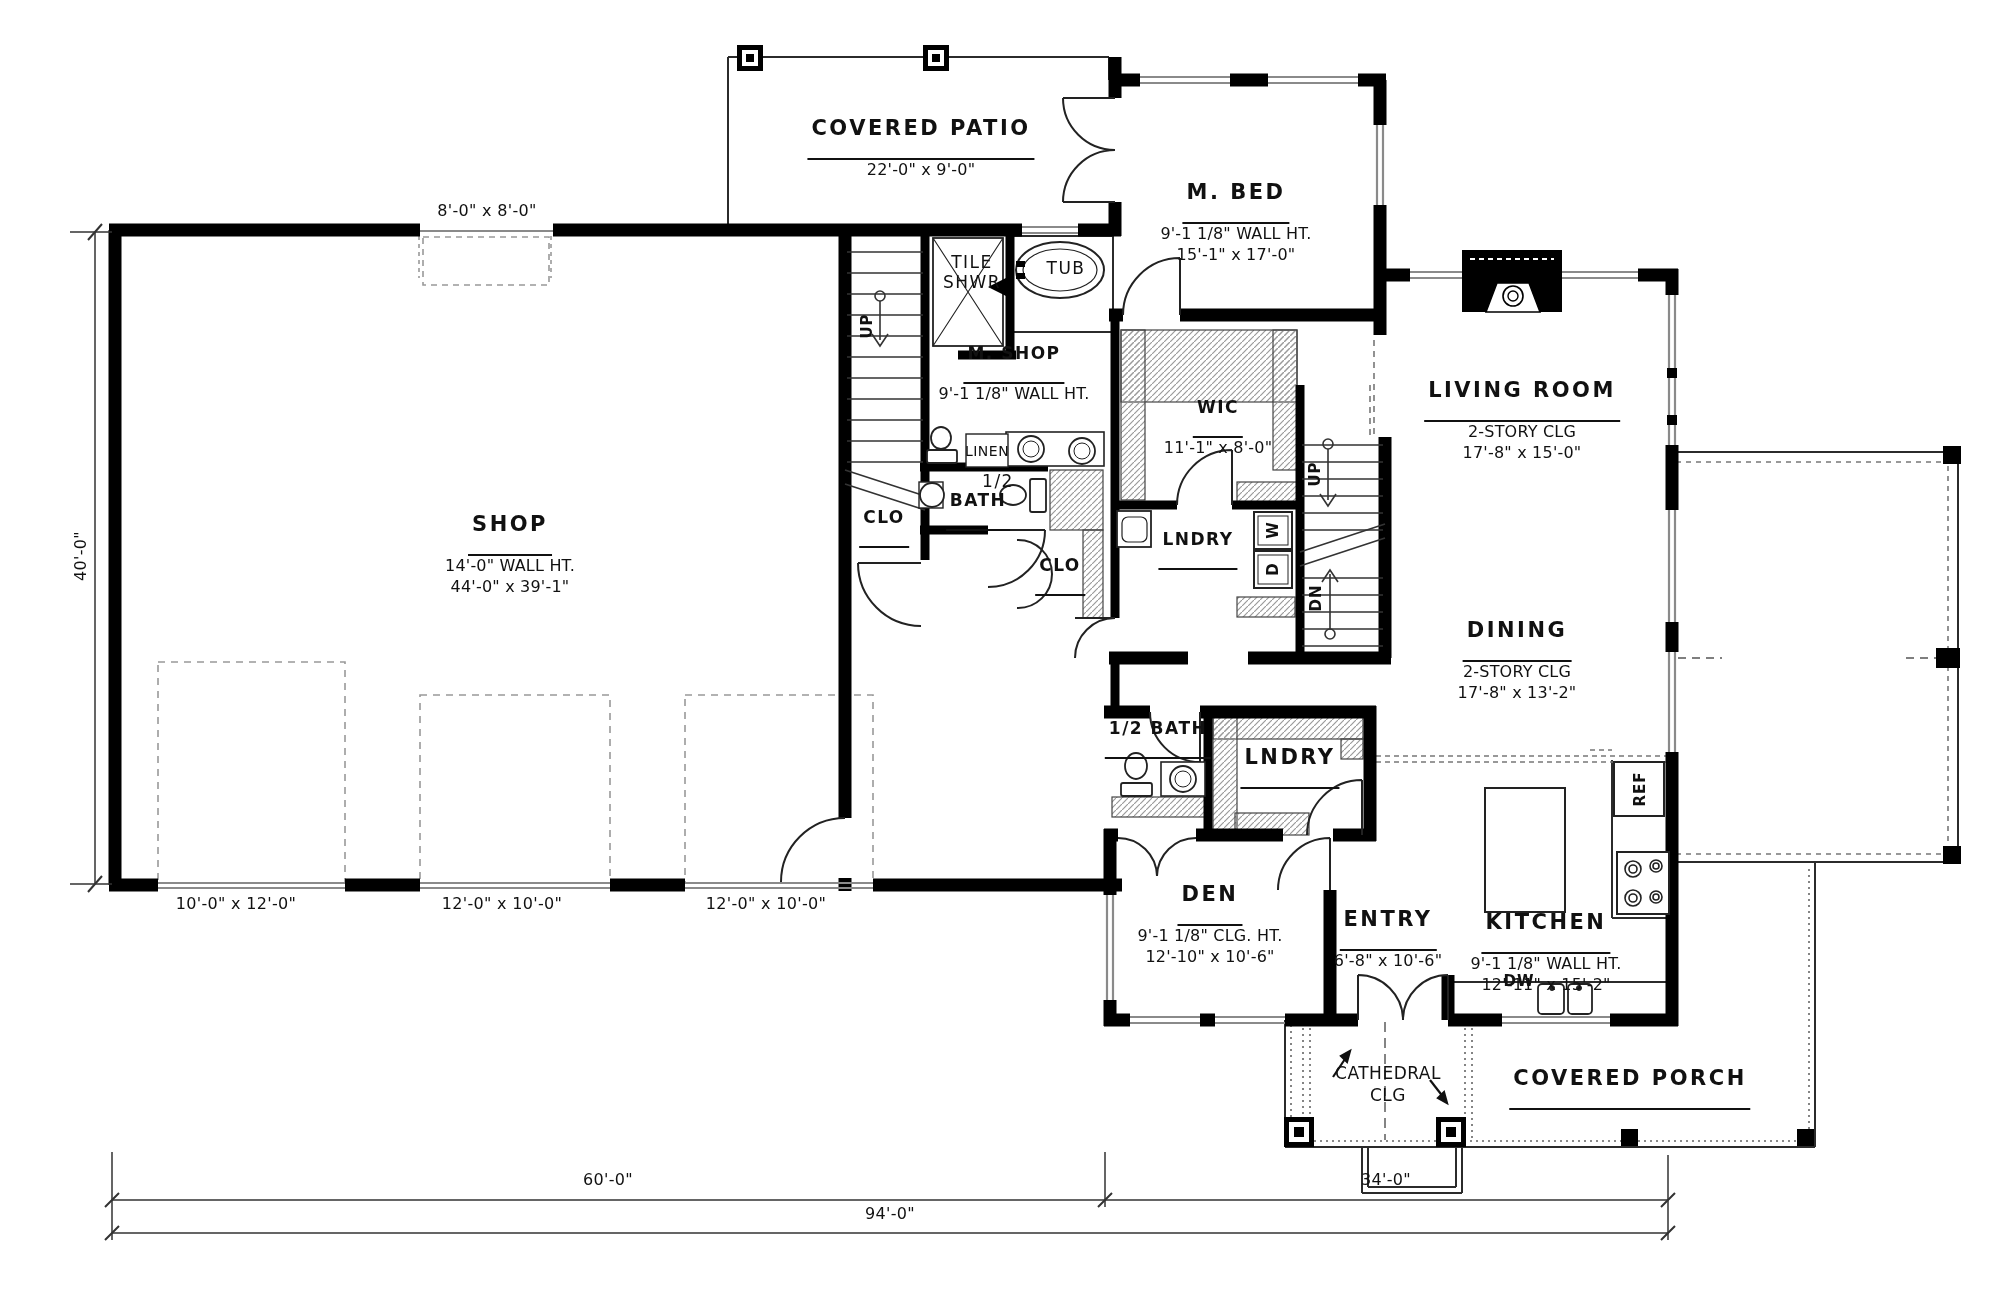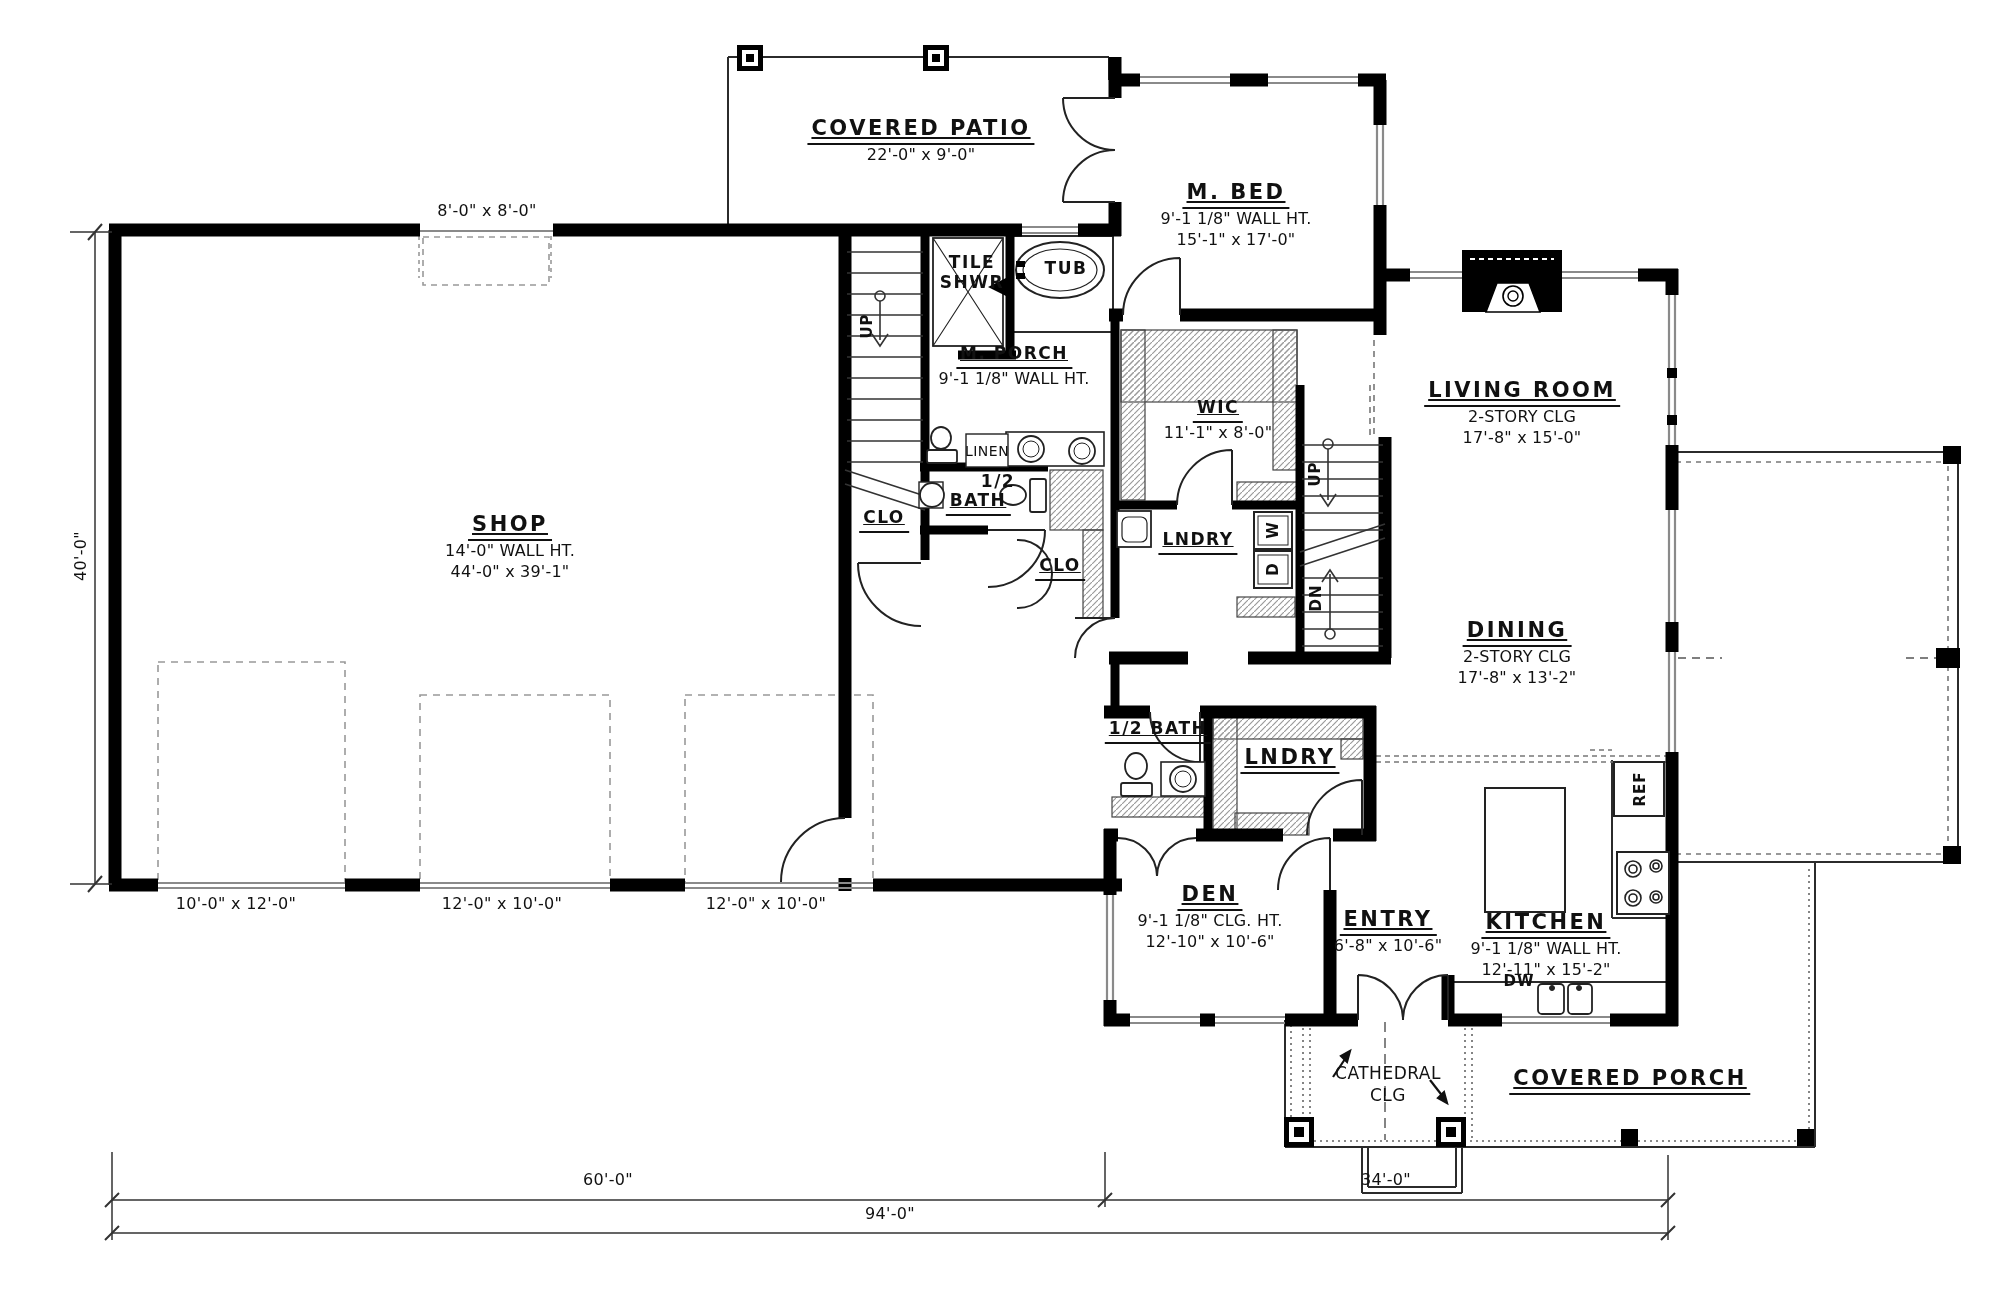--- a/index.html
+++ b/index.html
@@ -2,24 +2,24 @@
 <html><head>
 <meta charset="utf-8">
 <style>
   html,body{margin:0;padding:0;background:#fff;}
   .plan{position:relative;width:2000px;height:1310px;background:#ffffff;
         font-family:"DejaVu Sans","Liberation Sans",sans-serif;color:#111;overflow:hidden;}
   .plan svg{position:absolute;left:0;top:0;}
   .lbl{position:absolute;transform:translateX(-50%);text-align:center;white-space:nowrap;}
   .rot{transform:translate(-50%,-50%) rotate(-90deg);}
   .t{display:inline-block;font-weight:700;font-size:21px;letter-spacing:2.5px;line-height:1.15;
-     border-bottom:2.5px solid #111;padding:0 4px 3px;text-decoration:underline;}
+     border-bottom:2.5px solid #111;padding:0 4px 18px;}
   .sm .t{font-size:17px;letter-spacing:1.5px;border-bottom-width:2px;}
   .s{font-size:16px;line-height:1.3;letter-spacing:.2px;}
-  .pl{font-weight:700;font-size:17px;letter-spacing:1.5px;line-height:1.2;margin-left:40px;}
+  .pl{font-weight:400;font-size:17px;letter-spacing:1.5px;line-height:1.2;margin-left:40px;}
   .fx{font-weight:700;font-size:15px;letter-spacing:1px;}
   .dimtext{font-size:16px;letter-spacing:.3px;}
   .tiny{font-size:14px;letter-spacing:.5px;}
   .cath{font-size:17px;line-height:1.3;letter-spacing:.5px;}
 </style>
 </head>
 <body>
 
 <div class="plan">
 <svg width="2000" height="1310" viewBox="0 0 2000 1310">
@@ -277,21 +277,21 @@
 <div class="lbl" style="left:952px;top:252px">
   <div class="pl">TILE</div>
   <div class="pl">SHWR</div>
 </div>
 
 <div class="lbl" style="left:1046px;top:258px">
   <div class="pl">TUB</div>
 </div>
 
 <div class="lbl sm" style="left:1014px;top:344px">
-  <div class="t">M. PORCH</div>
+  <div class="t">M. SHOP</div>
   <div class="s">9'-1 1/8" WALL HT.</div>
 </div>
 
 <div class="lbl tiny" style="left:987px;top:443px">LINEN</div>
 
 <div class="lbl sm" style="left:1218px;top:398px">
   <div class="t">WIC</div>
   <div class="s">11'-1" x 8'-0"</div>
 </div>
 

